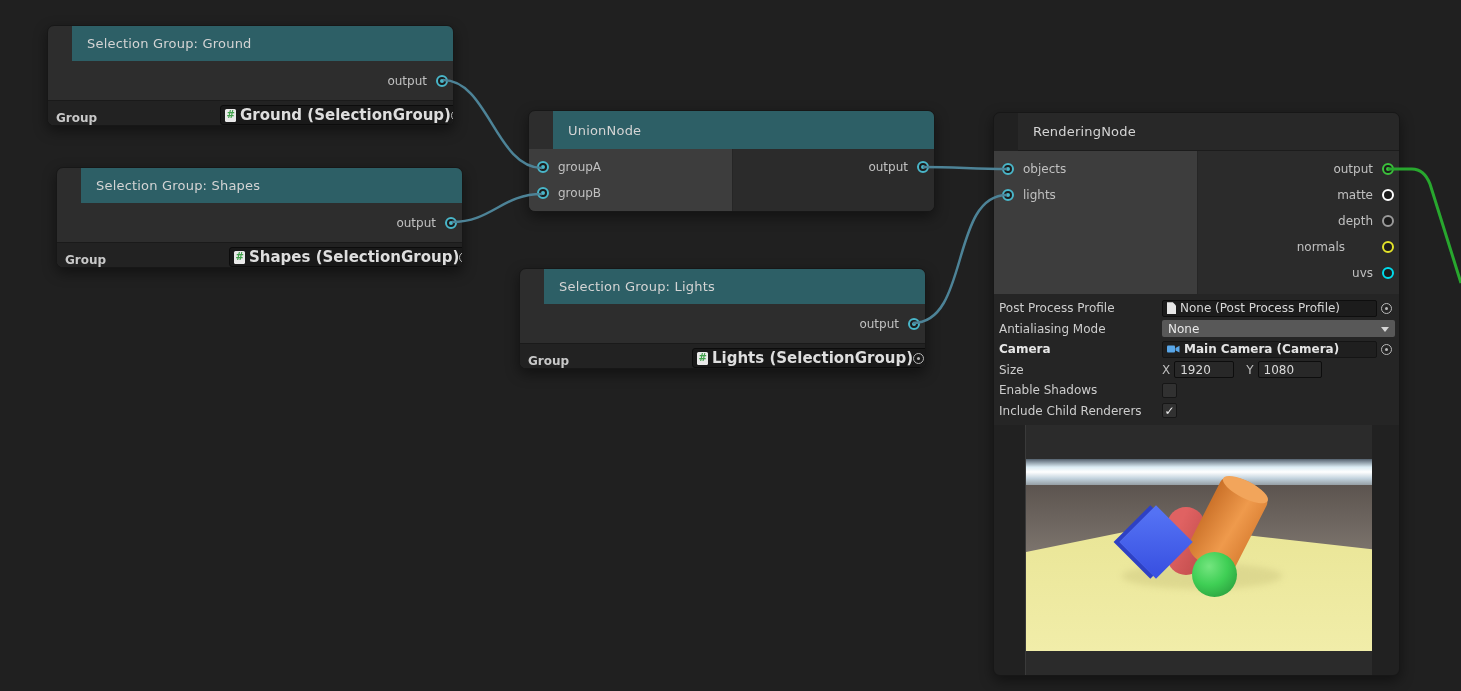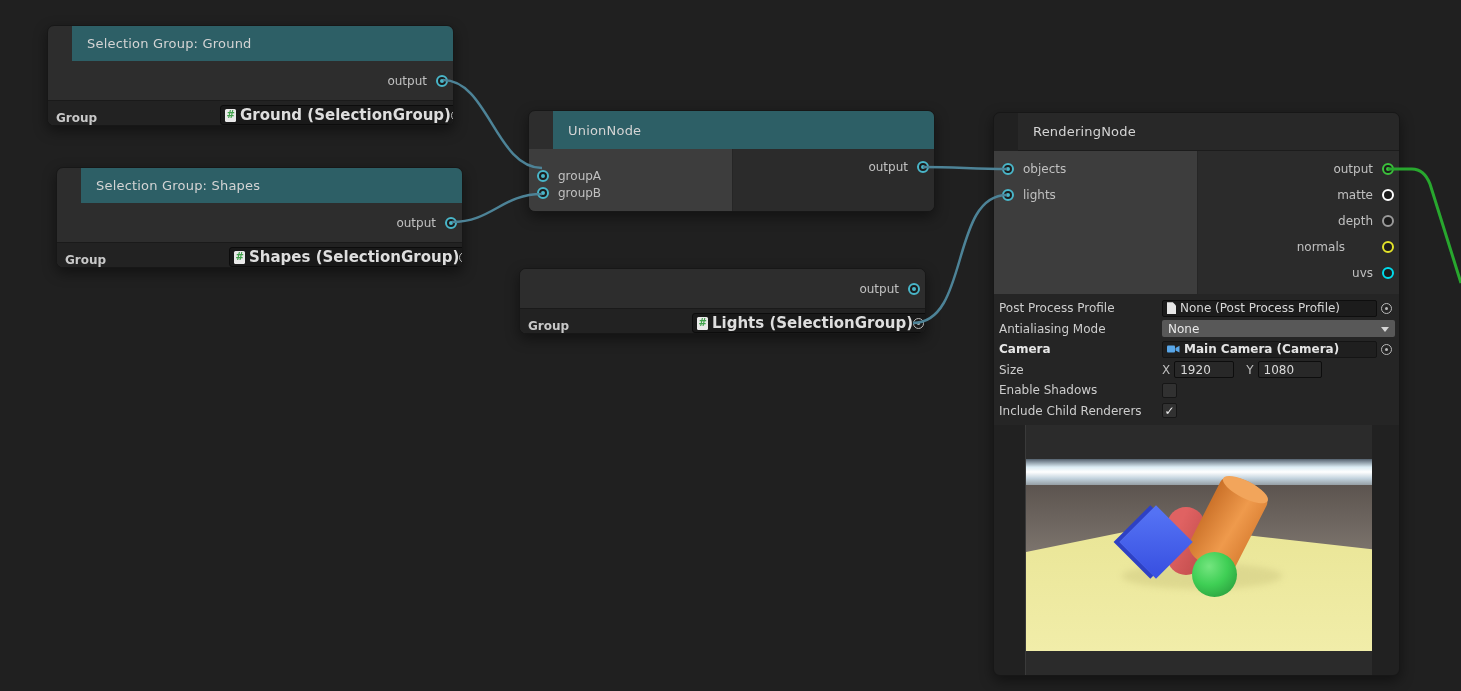--- a/index.html
+++ b/index.html
@@ -143,36 +143,39 @@
       </div>
     </div>
   </div>
 
   <div class="node union-node" style="left:528px; top:110px;">
     <div class="node-header teal-header" style="height:38px;">
       <span>UnionNode</span>
     </div>
     <div class="io-body" style="height:63px;">
       <div class="in-panel"></div>
-      <div class="in-row" style="top:14px;">
+      <div class="in-row" style="top:5px;">
         <span class="port connected"></span>
         <span class="port-label">groupA</span>
       </div>
       <div class="in-row" style="top:31px;">
         <span class="port connected"></span>
         <span class="port-label">groupB</span>
       </div>
       <div class="out-row" style="top:5px;">
         <span class="port-label">output</span>
         <span class="port connected"></span>
       </div>
     </div>
   </div>
 
   <div class="node sg-node" style="left:519px; top:268px;">
+    <div class="node-header teal-header">
+      <span>Selection Group: Lights</span>
+    </div>
     <div class="sg-body">
       <span class="port-label">output</span>
       <span class="port connected"></span>
     </div>
     <div class="sg-footer">
       <span class="group-label">Group</span>
       <div class="object-field">
         <span class="sg-asset-icon"></span>
         <span class="field-text">Lights (SelectionGroup)</span>
         <span class="picker">

